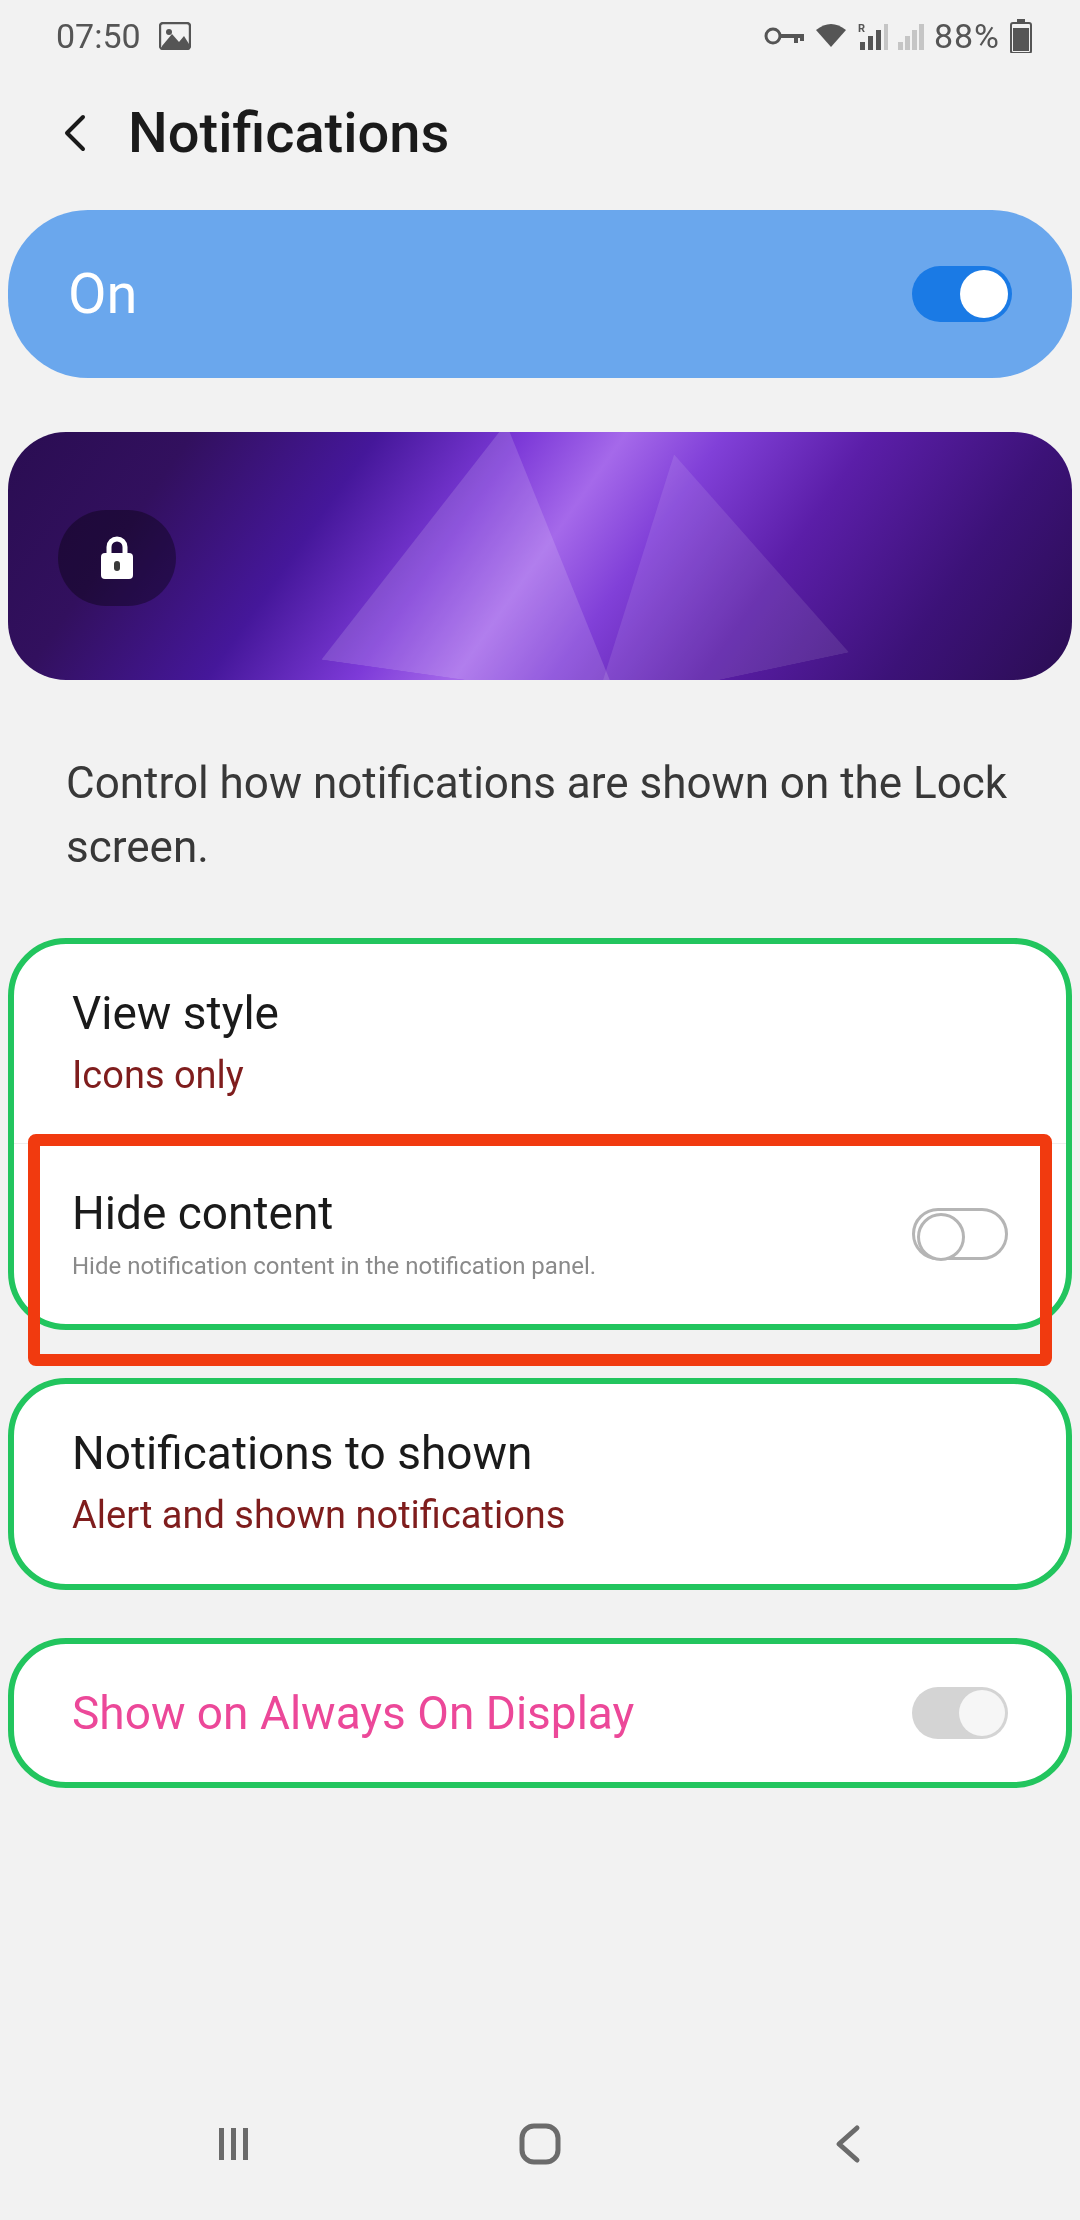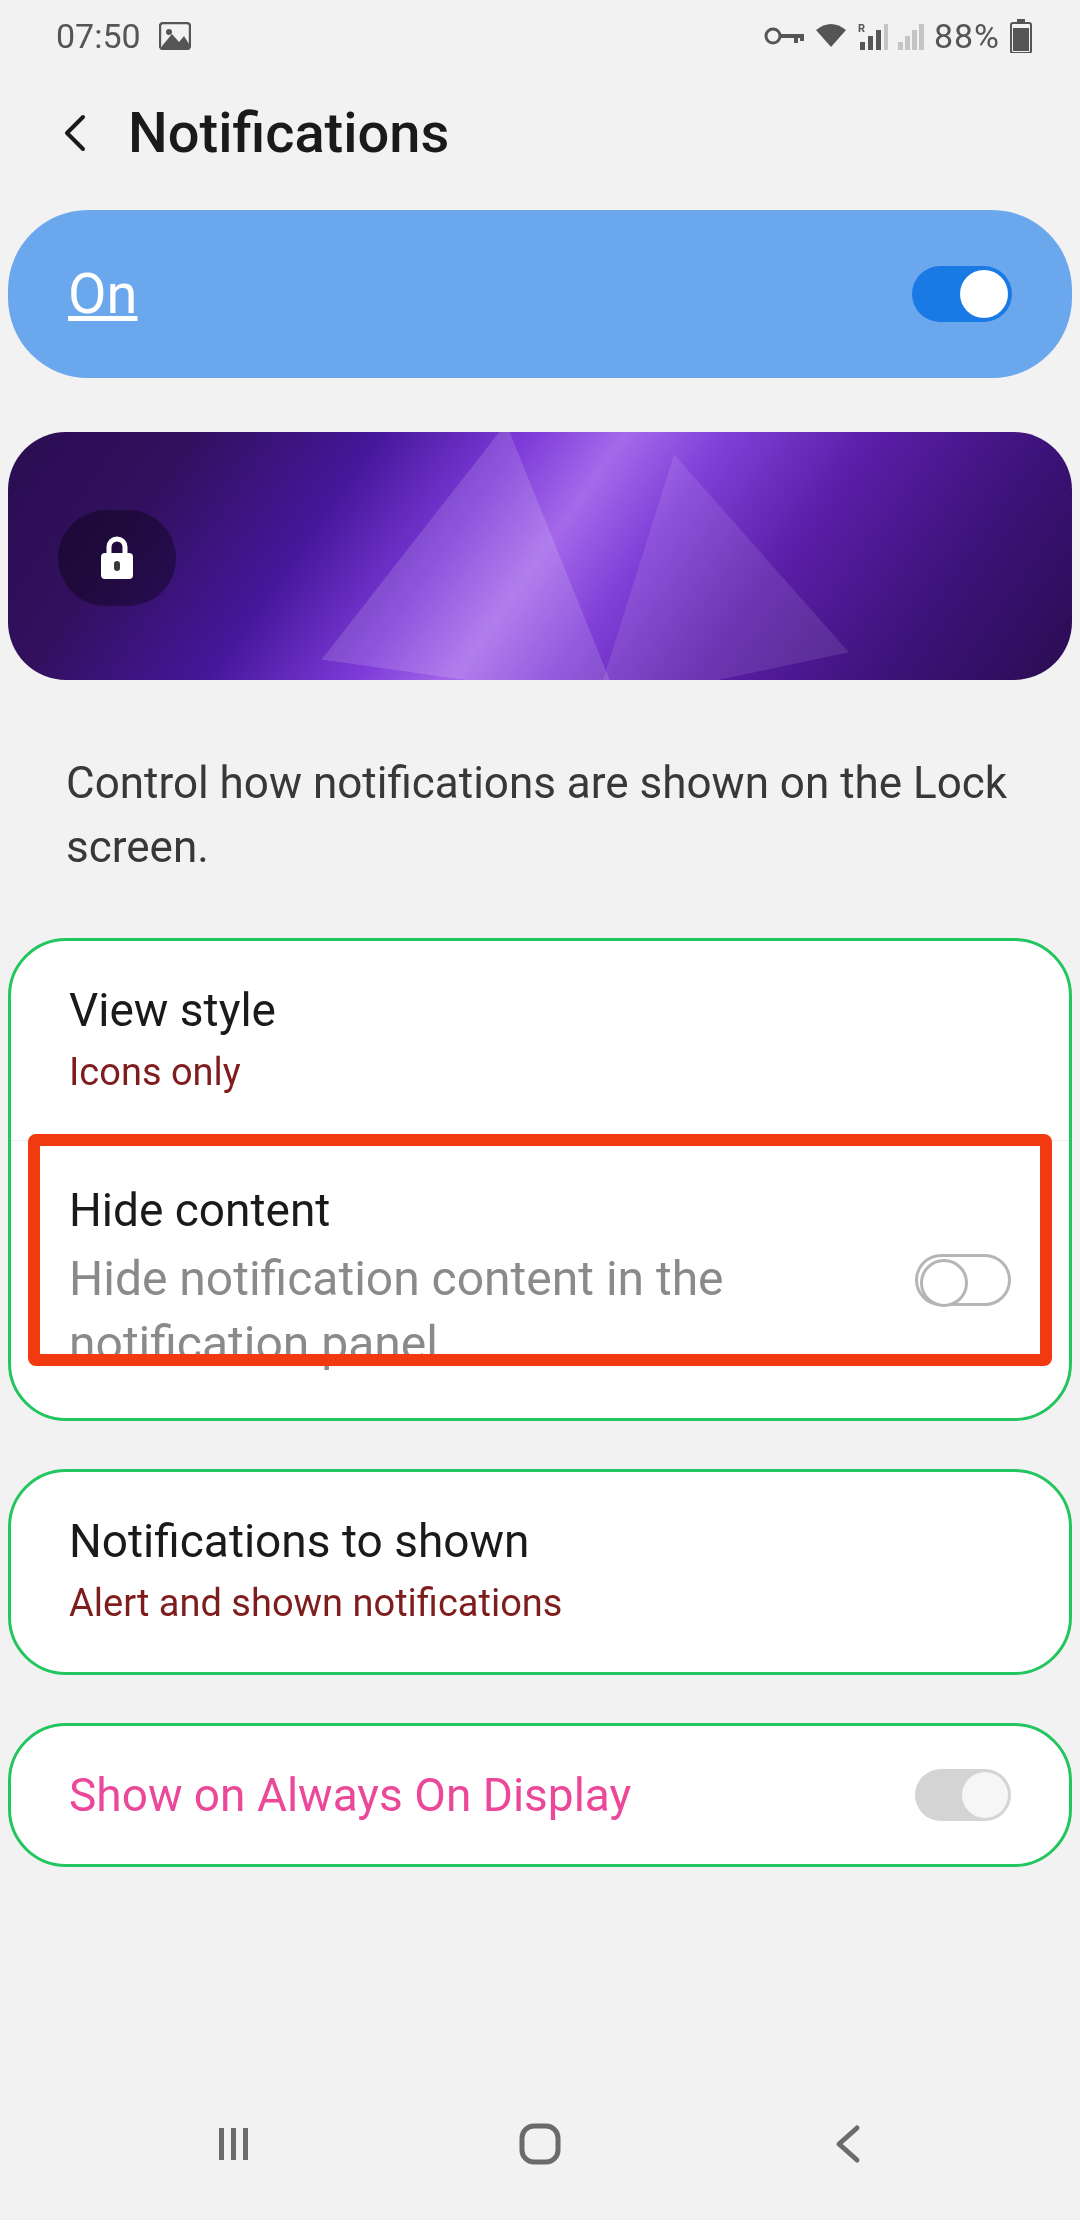--- a/index.html
+++ b/index.html
@@ -41,21 +41,20 @@
   .master-toggle {
     margin: 0 8px;
     background: #6aa7ed;
     border-radius: 80px;
     height: 168px;
     display: flex;
     align-items: center;
     justify-content: space-between;
     padding: 0 60px;
     color: #fff;
-    text-decoration: underline;
   }
   .master-toggle .label { font-size: 56px; font-weight: 400; }
   .switch-on {
     width: 100px; height: 56px;
     background: #1a7ae5;
     border-radius: 30px;
     position: relative;
   }
   .switch-on::after {
     content: "";
@@ -110,35 +109,35 @@
     font-size: 44px;
     line-height: 1.45;
     color: #383838;
   }
 
   
   .card {
     background: #fff;
     margin: 0 8px 48px 8px;
     border-radius: 58px;
-    border: 3px solid #22c55e;
+    border: 6px solid #22c55e;
   }
   .row {
     padding: 42px 58px;
     display: flex;
     align-items: center;
     justify-content: space-between;
     gap: 40px;
   }
   .row + .row { border-top: 1px solid #eee; }
   .row.disabled .title,
   .row.disabled .sub { color: #ec4899; }
   .row .text { flex: 1; min-width: 0; }
   .row .title { font-size: 46px; color: #1a1a1a; }
-  .row .sub   { font-size: 48px; color: #8a8a8a; margin-top: 10px; line-height: 1.35; }
+  .row .sub   { font-size: 24px; color: #8a8a8a; margin-top: 10px; line-height: 1.35; }
   .row .sub.blue { color: #7f1d1d; font-size: 38px; }
 
   .switch-off {
     width: 96px; height: 52px;
     border: 3px solid #b5b5b5;
     border-radius: 30px;
     position: relative;
     flex: 0 0 auto;
   }
   .switch-off::after {

